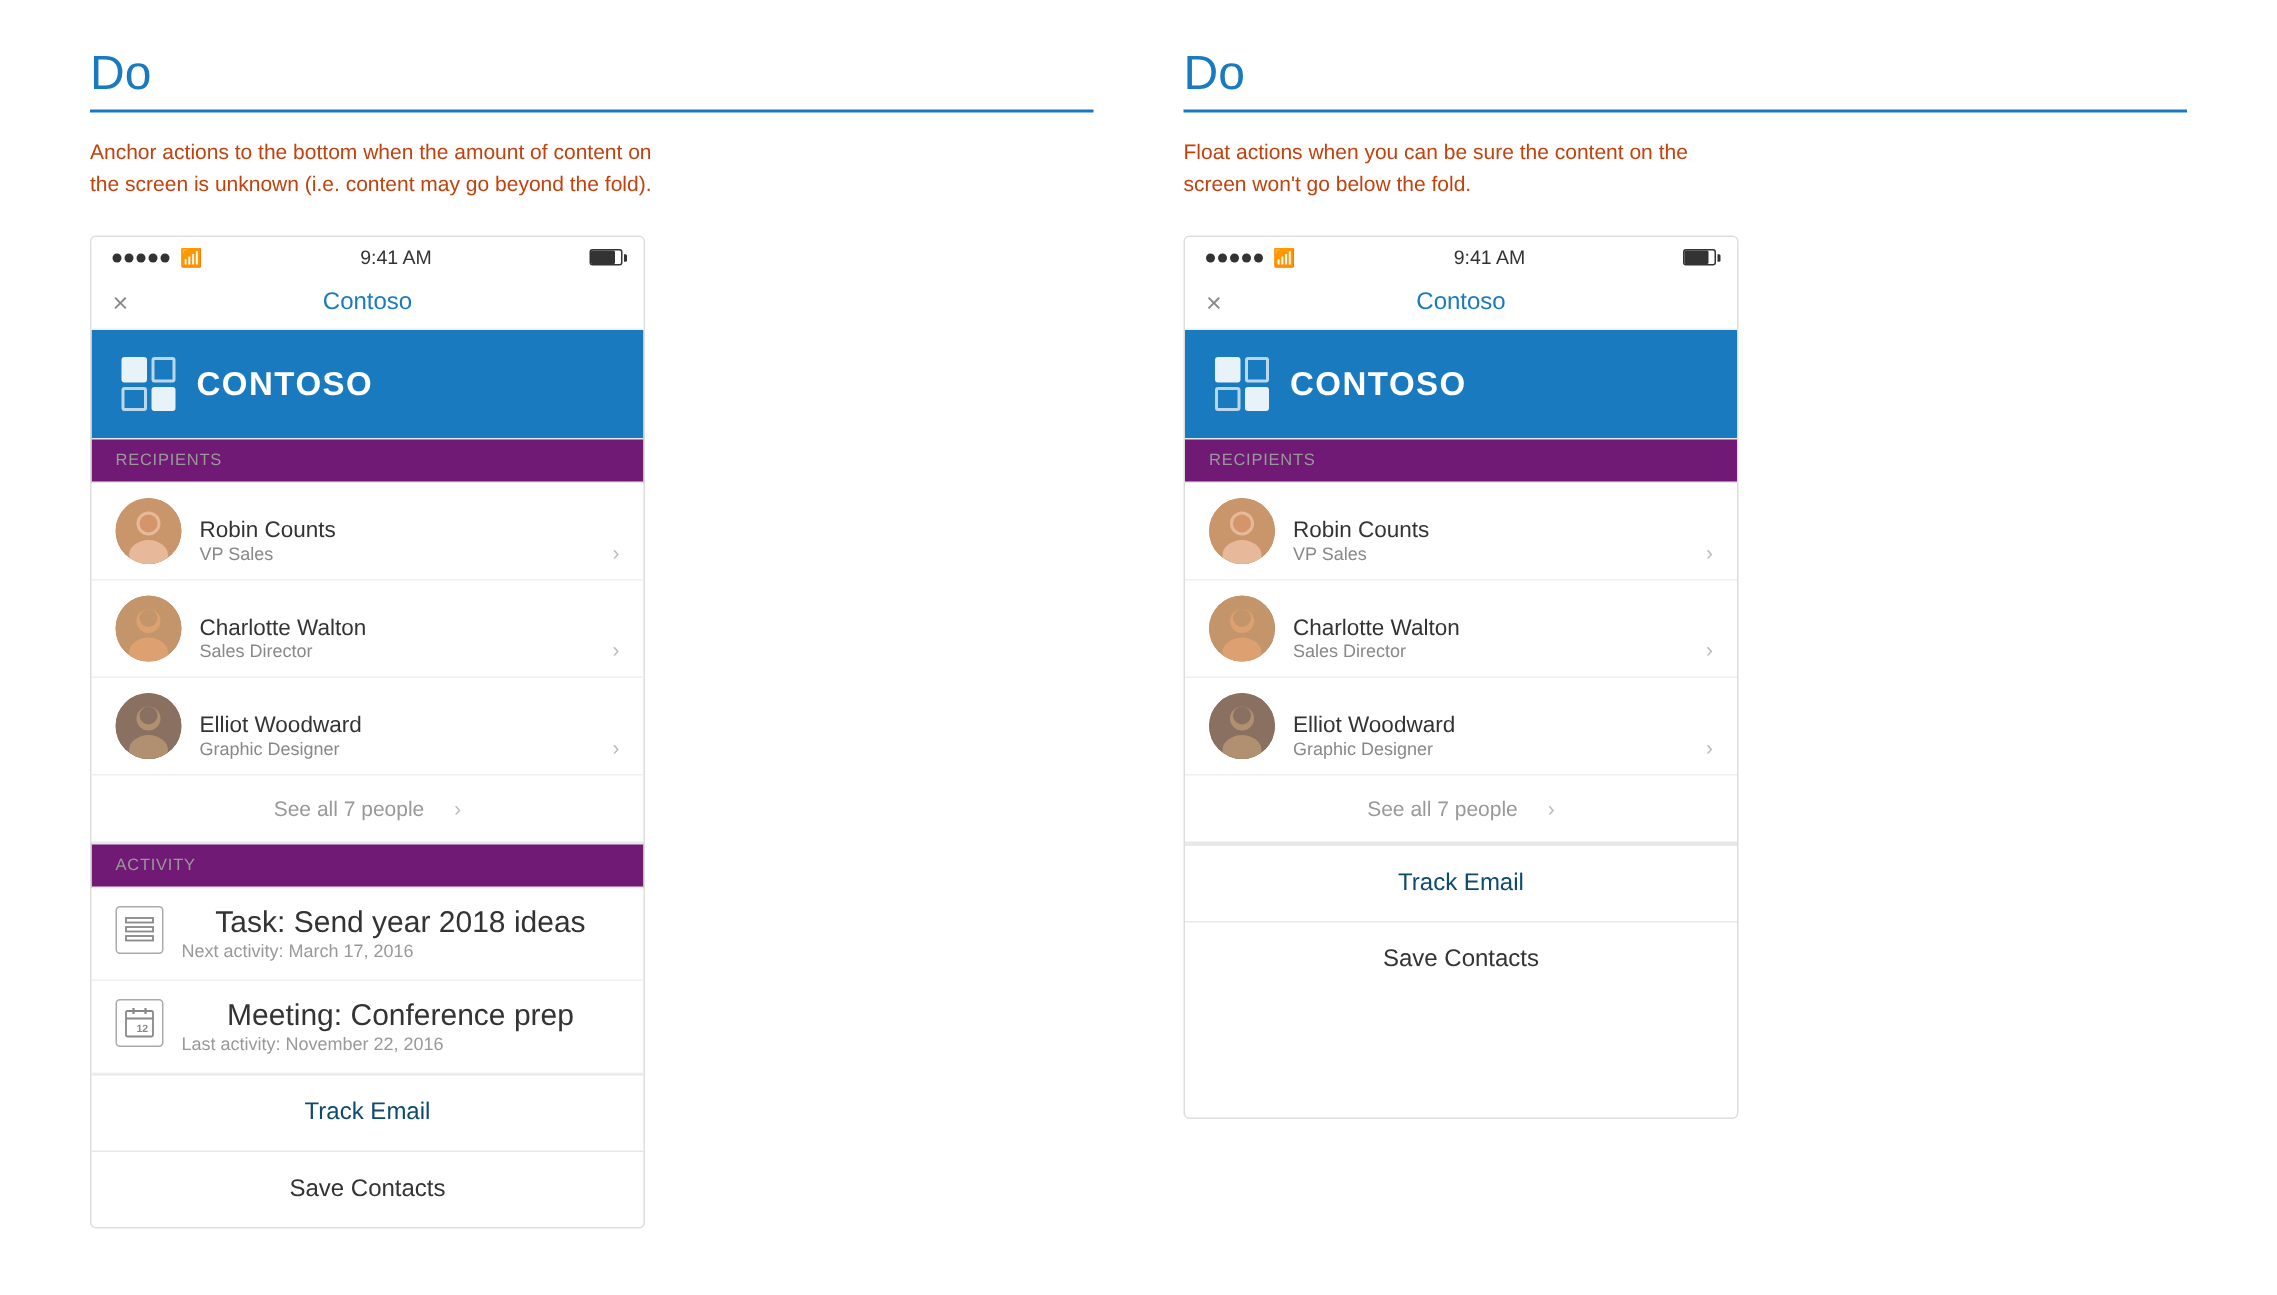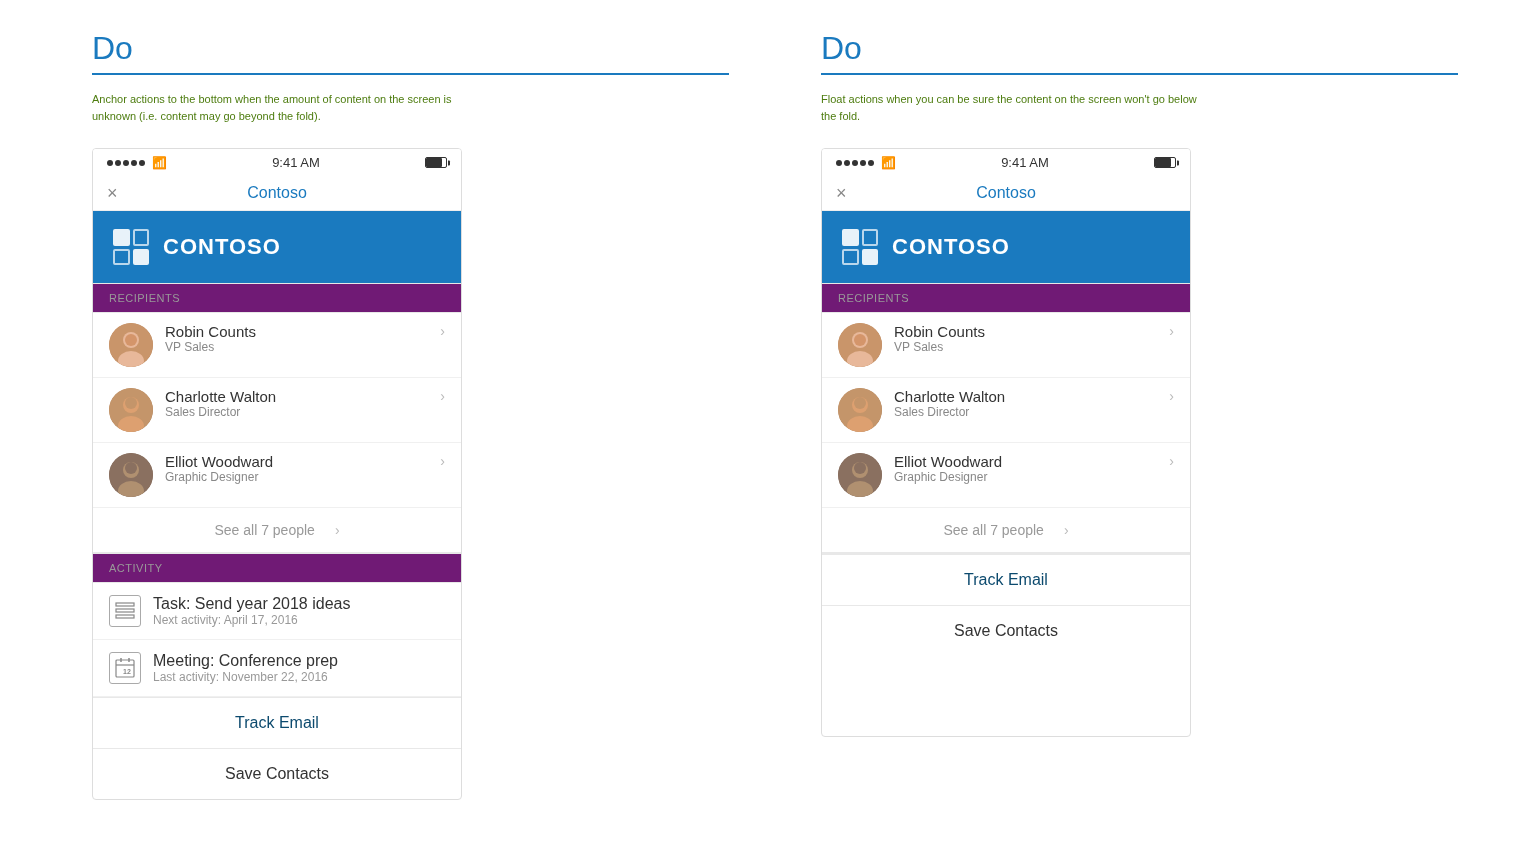--- a/index.html
+++ b/index.html
@@ -7,37 +7,36 @@
       background: #ffffff;
       font-family: -apple-system, BlinkMacSystemFont, 'Segoe UI', Arial, sans-serif;
       padding: 30px 60px;
       display: flex;
       gap: 60px;
     }
     .column {
       flex: 1;
       display: flex;
       flex-direction: column;
-      margin-left: 32px;
     }
     .do-title {
       font-size: 32px;
       color: #1a7abf;
       font-weight: 400;
       margin-bottom: 6px;
     }
     .do-underline {
       height: 2px;
       background: #1a7abf;
       width: 100%;
       margin-bottom: 16px;
     }
     .description {
-      font-size: 11px;
-      color: #4d7c0f;
+      font-size: 14px;
+      color: #c2410c;
       line-height: 1.5;
       margin-bottom: 24px;
       max-width: 380px;
     }
     .phone-frame {
       border: 1px solid #ddd;
       border-radius: 4px;
       overflow: hidden;
       background: #fff;
       width: 370px;
@@ -160,21 +159,21 @@
       padding: 8px 16px;
       font-size: 11px;
       color: #999;
       letter-spacing: 0.5px;
       border-top: 1px solid #e8e8e8;
       border-bottom: 1px solid #e8e8e8;
     }
     
     .contact-row {
       display: flex;
-      align-items: flex-start;
+      align-items: flex-end;
       padding: 10px 16px;
       border-bottom: 1px solid #f0f0f0;
       gap: 12px;
       cursor: pointer;
     }
     .avatar {
       width: 44px;
       height: 44px;
       border-radius: 50%;
       overflow: hidden;
@@ -242,22 +241,23 @@
       align-items: center;
       justify-content: center;
       flex-shrink: 0;
       color: #888;
       font-size: 11px;
     }
     .activity-info {
       flex: 1;
     }
     .activity-title {
-      font-size: 16px;
+      font-size: 20px;
       color: #333;
+      text-align: center;
     }
     .activity-date {
       font-size: 12px;
       color: #999;
     }
     
     .action-btn {
       padding: 16px;
       text-align: center;
       border-top: 1px solid #e8e8e8;
@@ -380,21 +380,21 @@
     <div class="activity-row">
       <div class="activity-icon">
         <svg width="20" height="18" viewBox="0 0 20 18">
           <rect x="1" y="1" width="18" height="3" fill="none" stroke="#888" stroke-width="1.2"></rect>
           <rect x="1" y="7" width="18" height="3" fill="none" stroke="#888" stroke-width="1.2"></rect>
           <rect x="1" y="13" width="18" height="3" fill="none" stroke="#888" stroke-width="1.2"></rect>
         </svg>
       </div>
       <div class="activity-info">
         <div class="activity-title">Task: Send year 2018 ideas</div>
-        <div class="activity-date">Next activity: April 17, 2016</div>
+        <div class="activity-date">Next activity: March 17, 2016</div>
       </div>
     </div>
 
     <div class="activity-row">
       <div class="activity-icon">
         <svg width="20" height="20" viewBox="0 0 20 20">
           <rect x="1" y="2" width="18" height="17" rx="1" fill="none" stroke="#888" stroke-width="1.2"></rect>
           <line x1="1" y1="7" x2="19" y2="7" stroke="#888" stroke-width="1.2"></line>
           <line x1="6" y1="0" x2="6" y2="4" stroke="#888" stroke-width="1.5"></line>
           <line x1="14" y1="0" x2="14" y2="4" stroke="#888" stroke-width="1.5"></line>

